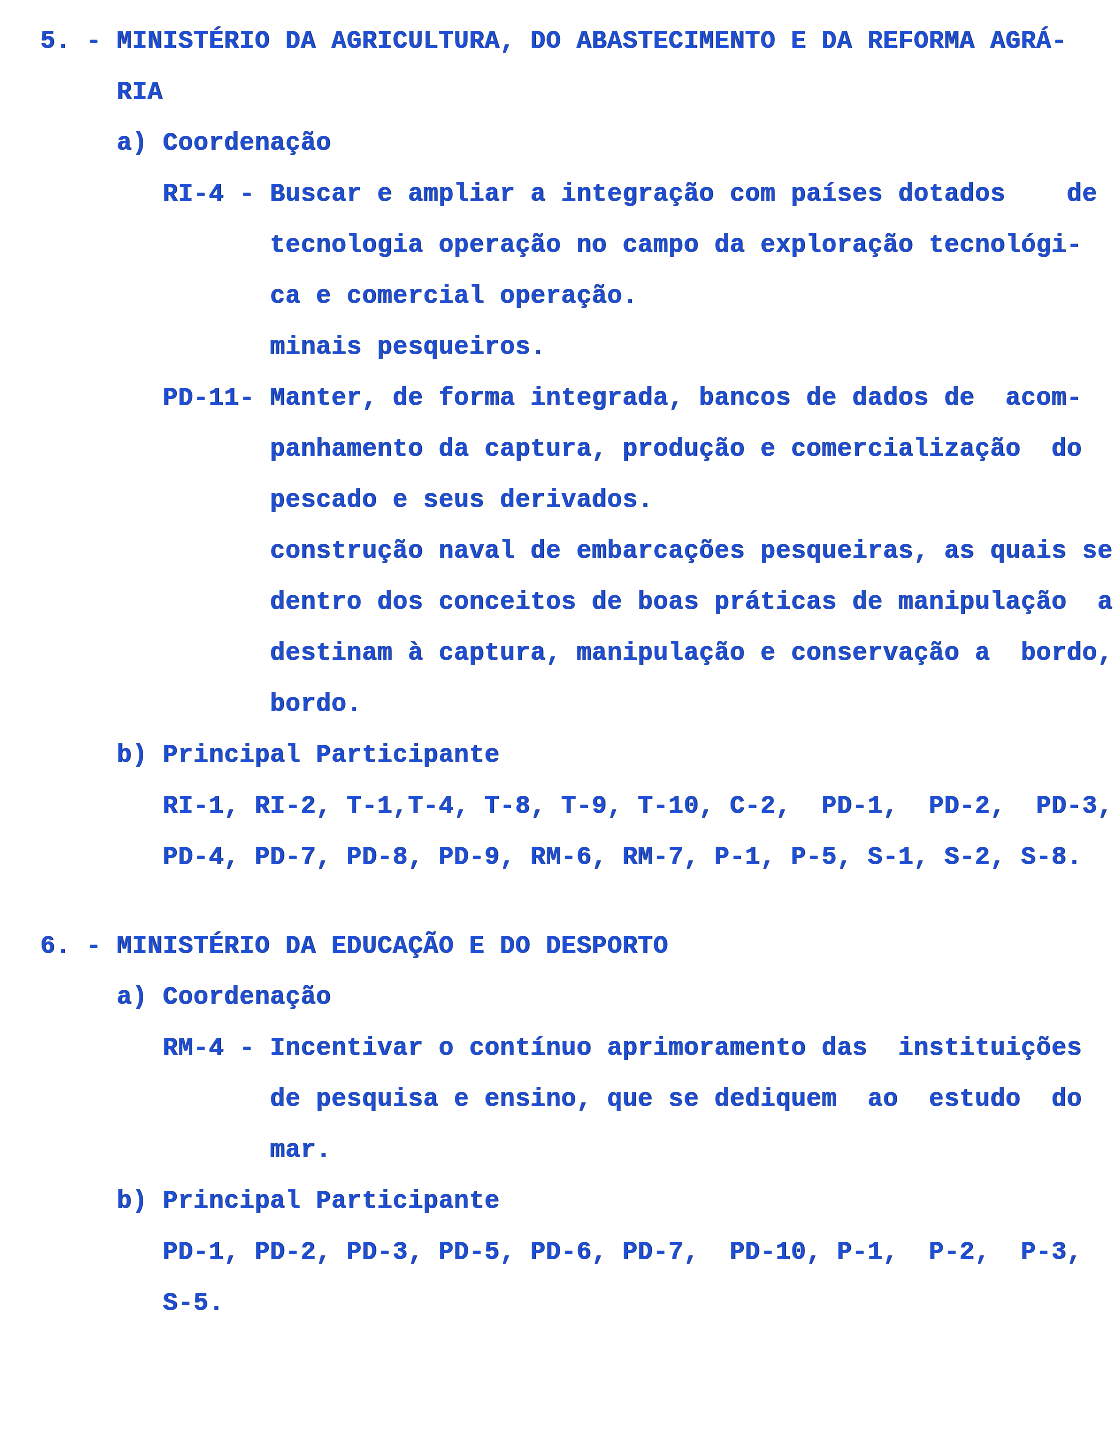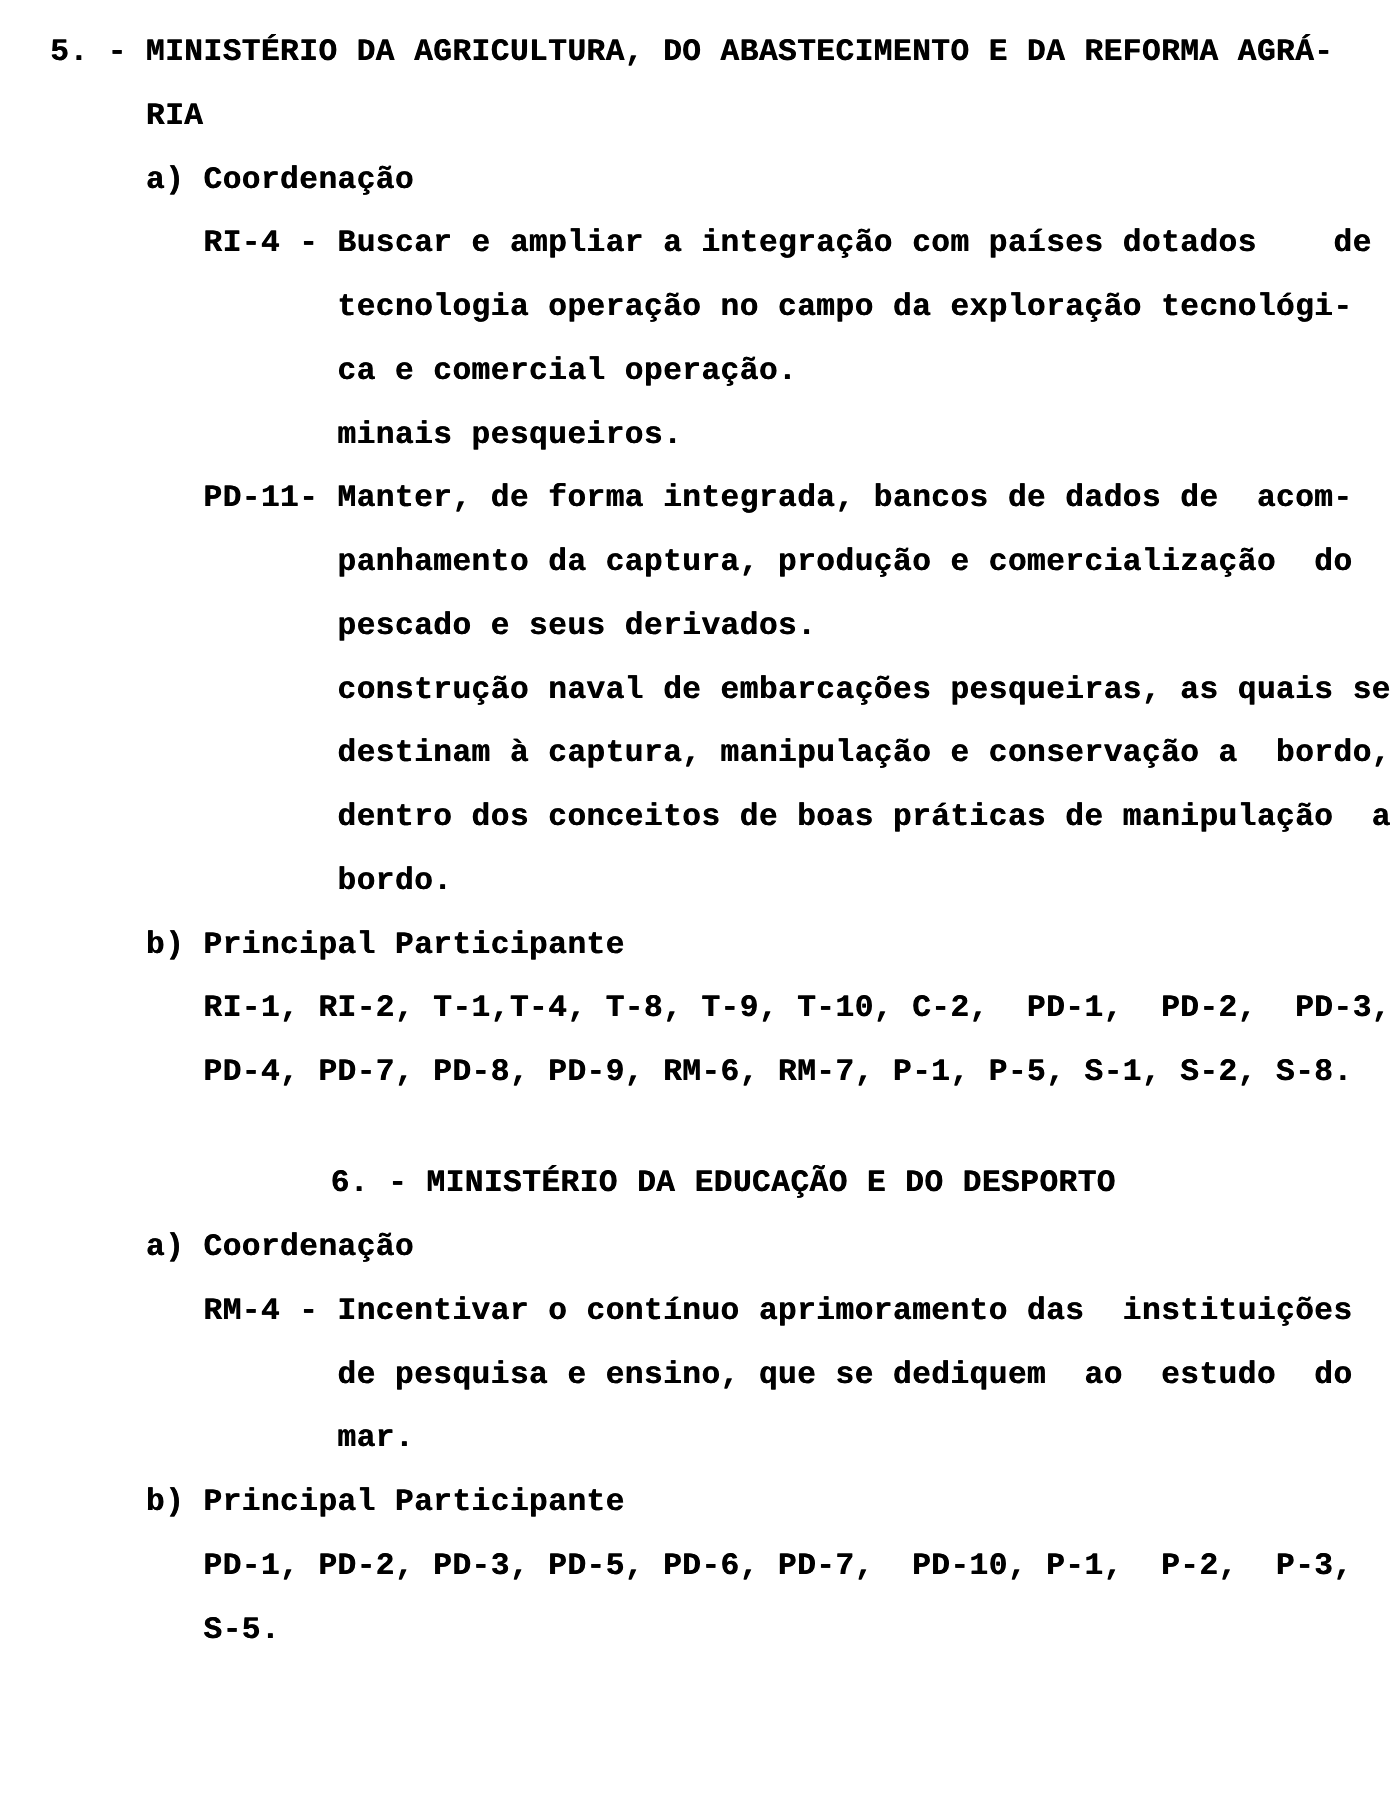--- a/index.html
+++ b/index.html
@@ -15,30 +15,29 @@
   .page {
     box-sizing: border-box;
     width: 1117px;
     height: 1455px;
     padding: 16px 0 0 40px;
     font-family: "Liberation Mono", monospace;
     font-weight: 700;
     font-size: 25px;
     line-height: 51px;
     letter-spacing: 0.32px;
-    color: #000000;
+    color: #1d4ed8;
     text-shadow: 0.4px 0 0 #000000;
   }
   .line {
     white-space: pre;
     height: 51px;
   }
   .line.section-break {
     margin-top: 38px;
-    text-align: center;
   }
   .u {
     text-decoration: underline;
     text-decoration-thickness: 2px;
     text-underline-offset: 4px;
   }
 </style>
 </head>
 <body>
 
@@ -47,22 +46,22 @@
     <div class="line"><span>     RIA</span></div>
     <div class="line"><span>     a) Coordenação</span></div>
     <div class="line"><span>        RI-4 - Buscar e ampliar a integração com países dotados    de</span></div>
     <div class="line"><span>               tecnologia operação no campo da exploração tecnológi-</span></div>
     <div class="line"><span>               ca e comercial operação.</span></div>
     <div class="line"><span>               minais pesqueiros.</span></div>
     <div class="line"><span>        PD-11- Manter, de forma integrada, bancos de dados de  acom-</span></div>
     <div class="line"><span>               panhamento da captura, produção e comercialização  do</span></div>
     <div class="line"><span>               pescado e seus derivados.</span></div>
     <div class="line"><span>               construção naval de embarcações pesqueiras, as quais se</span></div>
+    <div class="line"><span>               dentro dos conceitos de boas práticas de manipulação  a</span></div>
     <div class="line"><span>               destinam à captura, manipulação e conservação a  bordo,</span></div>
-    <div class="line"><span>               dentro dos conceitos de boas práticas de manipulação  a</span></div>
     <div class="line"><span>               bordo.</span></div>
     <div class="line"><span>     b) Principal Participante</span></div>
     <div class="line"><span>        RI-1, RI-2, T-1,T-4, T-8, T-9, T-10, C-2,  PD-1,  PD-2,  PD-3,</span></div>
     <div class="line"><span>        PD-4, PD-7, PD-8, PD-9, RM-6, RM-7, P-1, P-5, S-1, S-2, S-8.</span></div>
     <div class="line section-break"><span>6. - MINISTÉRIO DA EDUCAÇÃO E DO DESPORTO</span></div>
     <div class="line"><span>     a) Coordenação</span></div>
     <div class="line"><span>        RM-4 - Incentivar o contínuo aprimoramento das  instituições</span></div>
     <div class="line"><span>               de pesquisa e ensino, que se dediquem  ao  estudo  do</span></div>
     <div class="line"><span>               mar.</span></div>
     <div class="line"><span>     b) Principal Participante</span></div>

